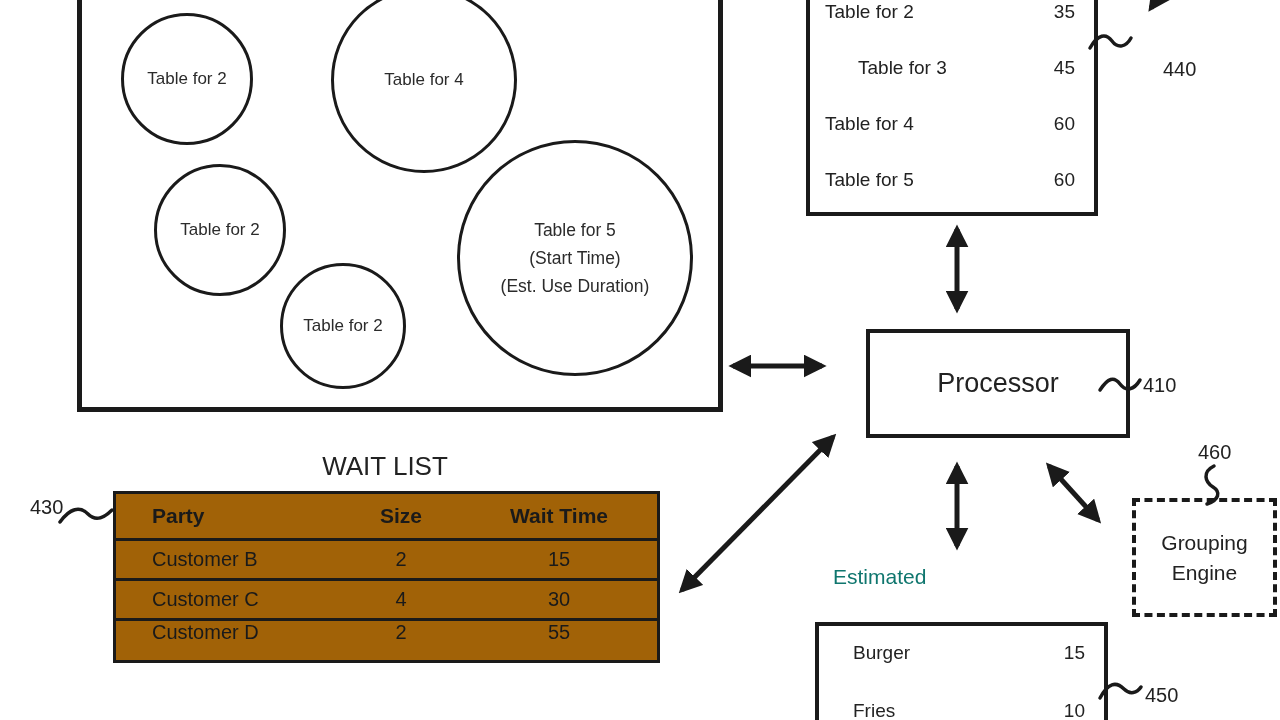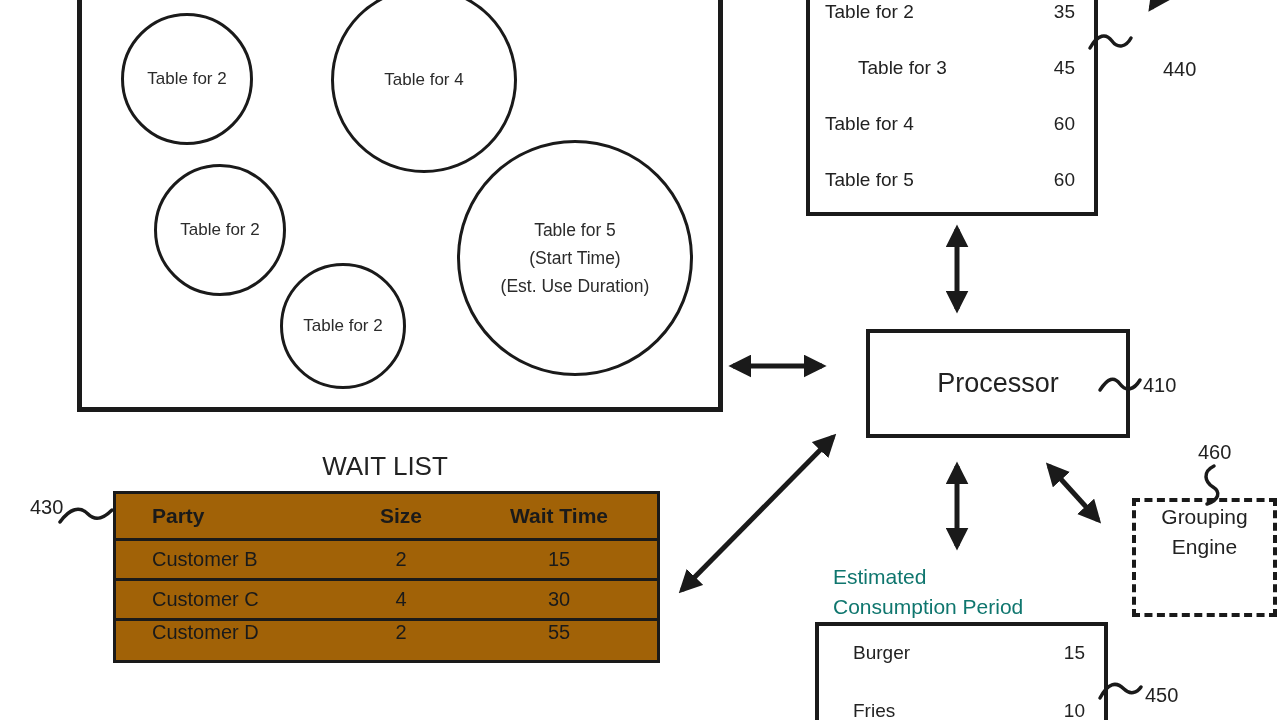--- a/index.html
+++ b/index.html
@@ -68,21 +68,21 @@
     font-weight: bold; font-size: 21px; }
   .wl-data { height: 37px; border-bottom: 3px solid #1a1a1a; font-size: 20px; }
   .wl-data.last { border-bottom: none; height: 20px; }
   .wl-cell-party { padding-left: 36px; text-align: left; }
   .wl-cell-center { text-align: center; }
 
   
   .grouping-engine-box {
     left: 1132px; top: 498px; width: 145px; height: 119px;
     border: 4px dashed #1a1a1a; background: #fff; box-sizing: border-box;
-    display: flex; flex-direction: column; align-items: center; 
+    display: flex; flex-direction: column; align-items: center; justify-content: center;
     font-size: 21px; line-height: 30px; color: #222;
     text-align: center;
   }
 
   
   .consumption-title {
     left: 833px; top: 562px; width: 250px;
     text-align: left; font-size: 21px; line-height: 30px; color: #0f766e;
   }
   .consumption-table {
@@ -181,21 +181,20 @@
 <div class="abs ref-label" style="left:14px; top:496px;margin-left:16px;">430</div>
 
 <div class="abs grouping-engine-box">
   <div>Grouping</div>
   <div>Engine</div>
 </div>
 <div class="abs ref-label" style="left:1198px; top:441px;">460</div>
 
 <div class="abs consumption-title">
   <div>Estimated</div>
-  <div>Consumption Period</div>
 </div>
 <div class="abs consumption-table">
   <div class="consumption-row" style="top:16px;">
     <span>Burger</span>
     <span>15</span>
   </div>
   <div class="consumption-row" style="top:74px;">
     <span>Fries</span>
     <span>10</span>
   </div>

